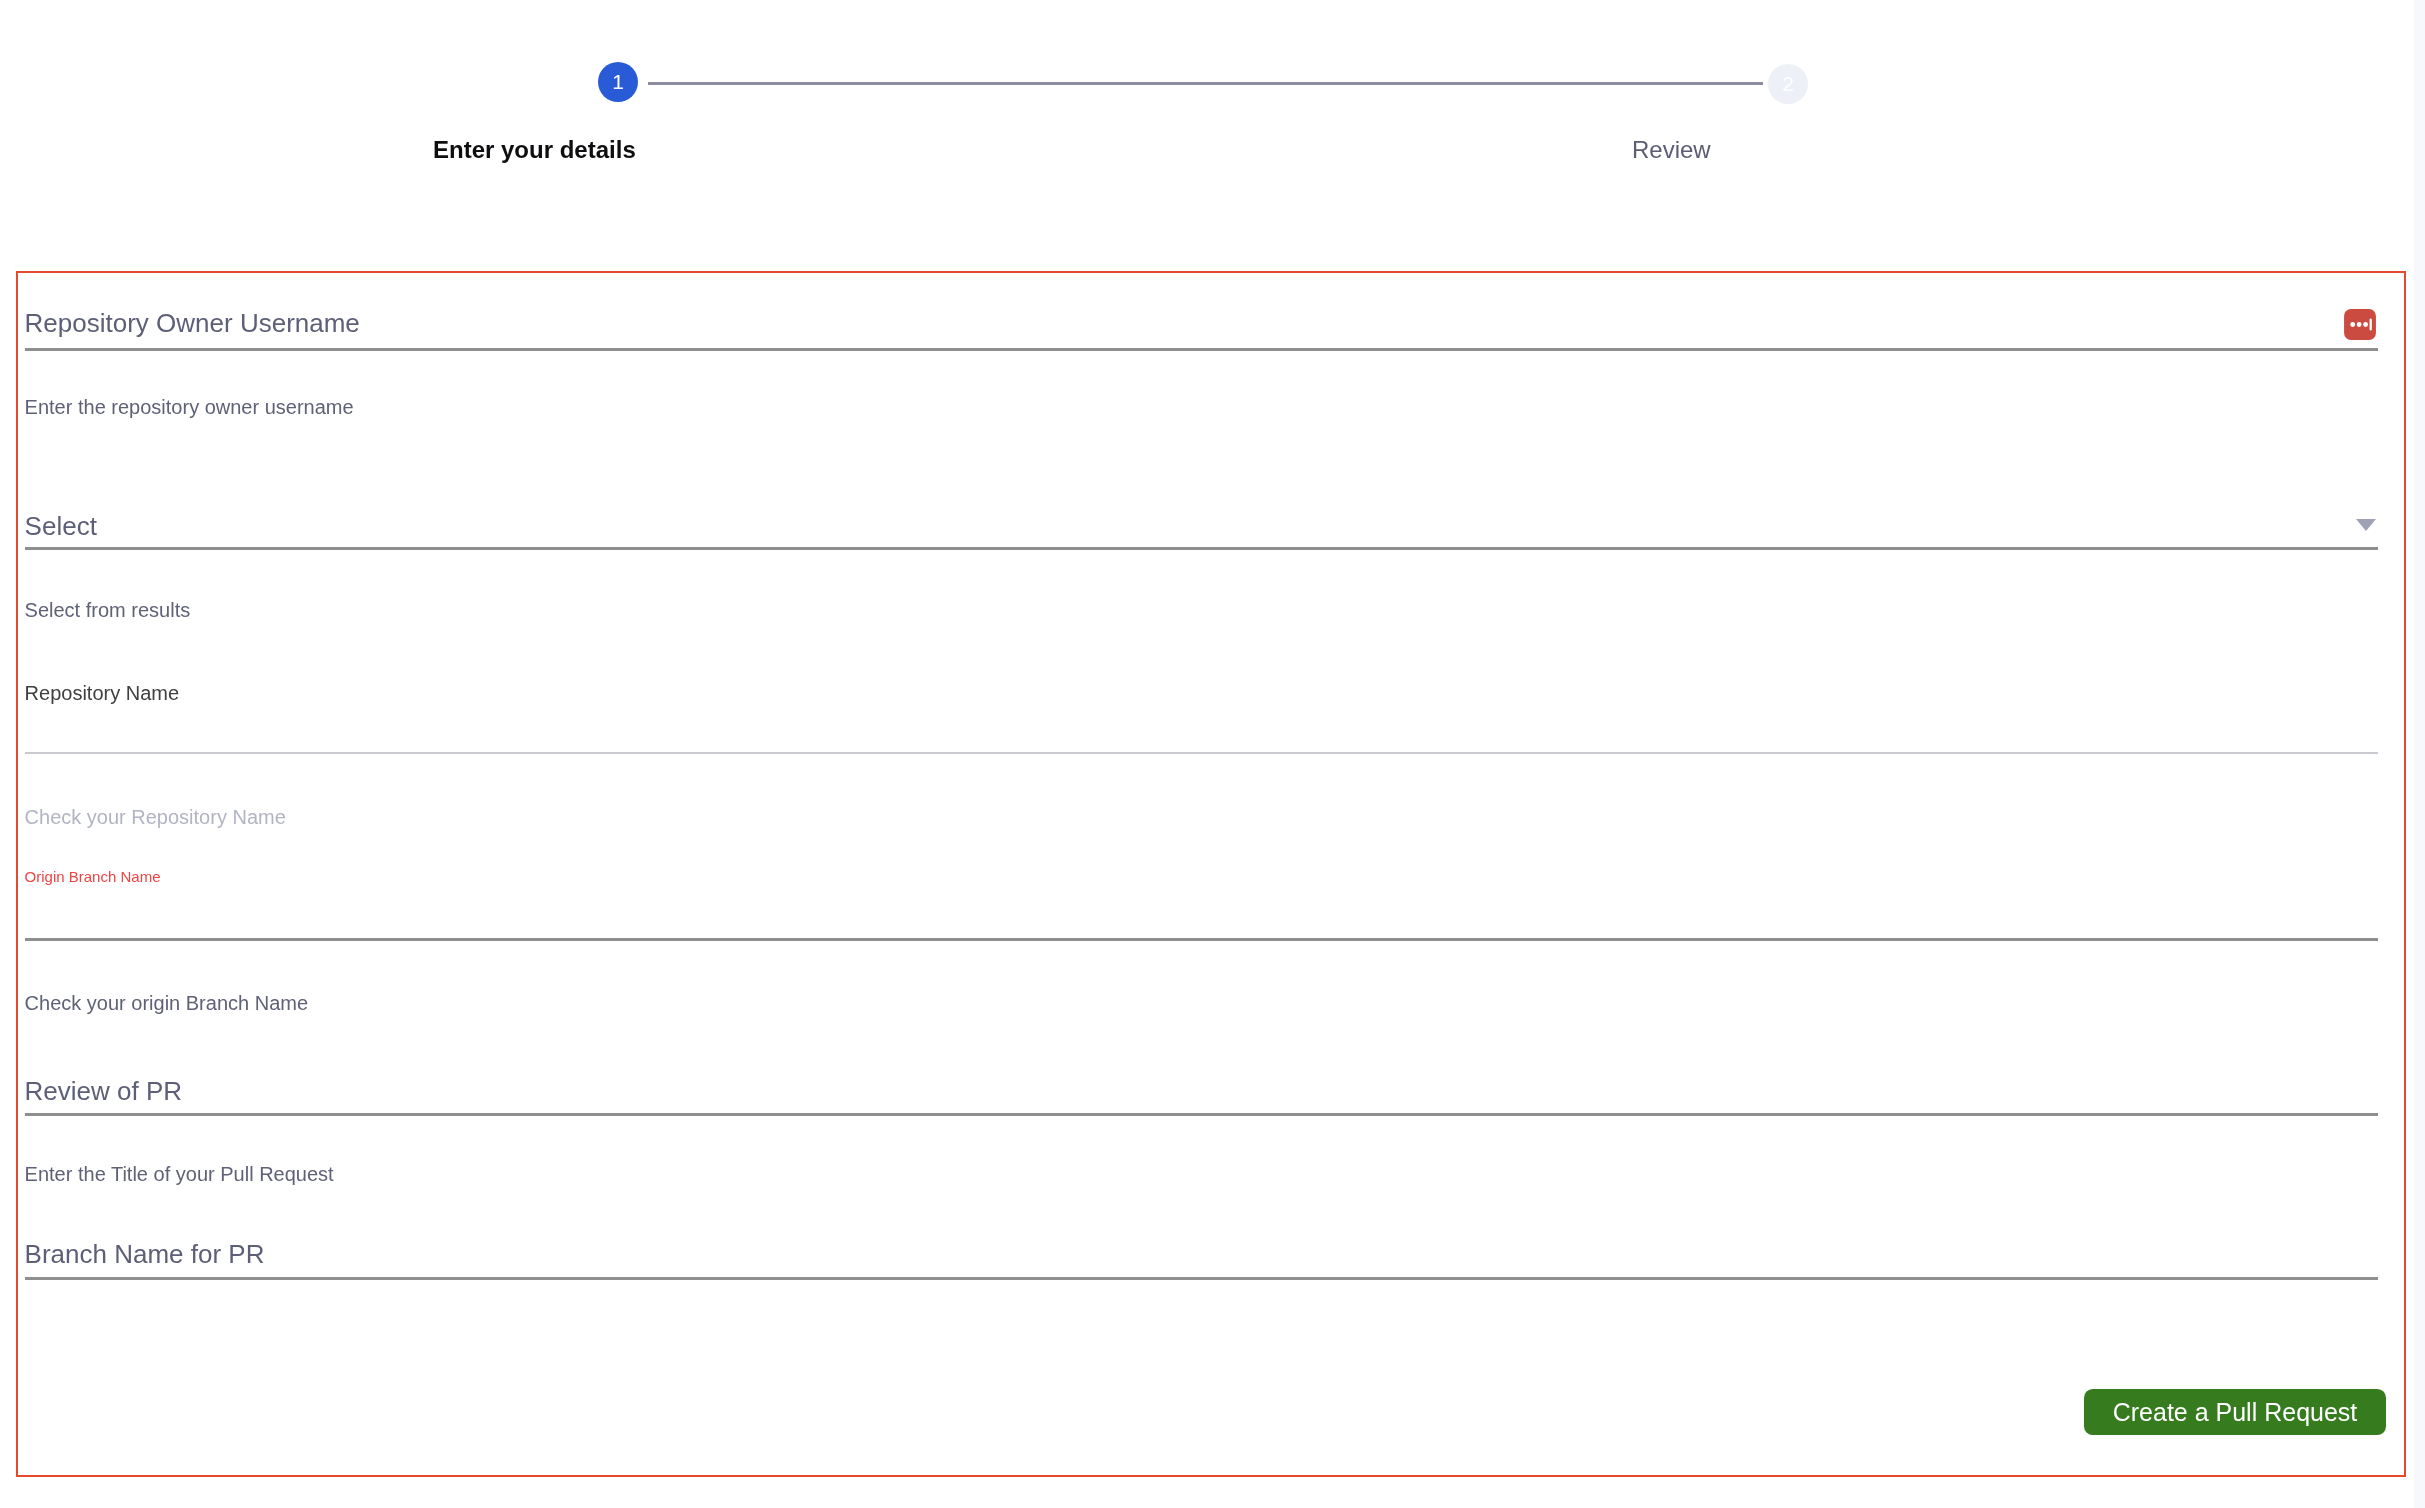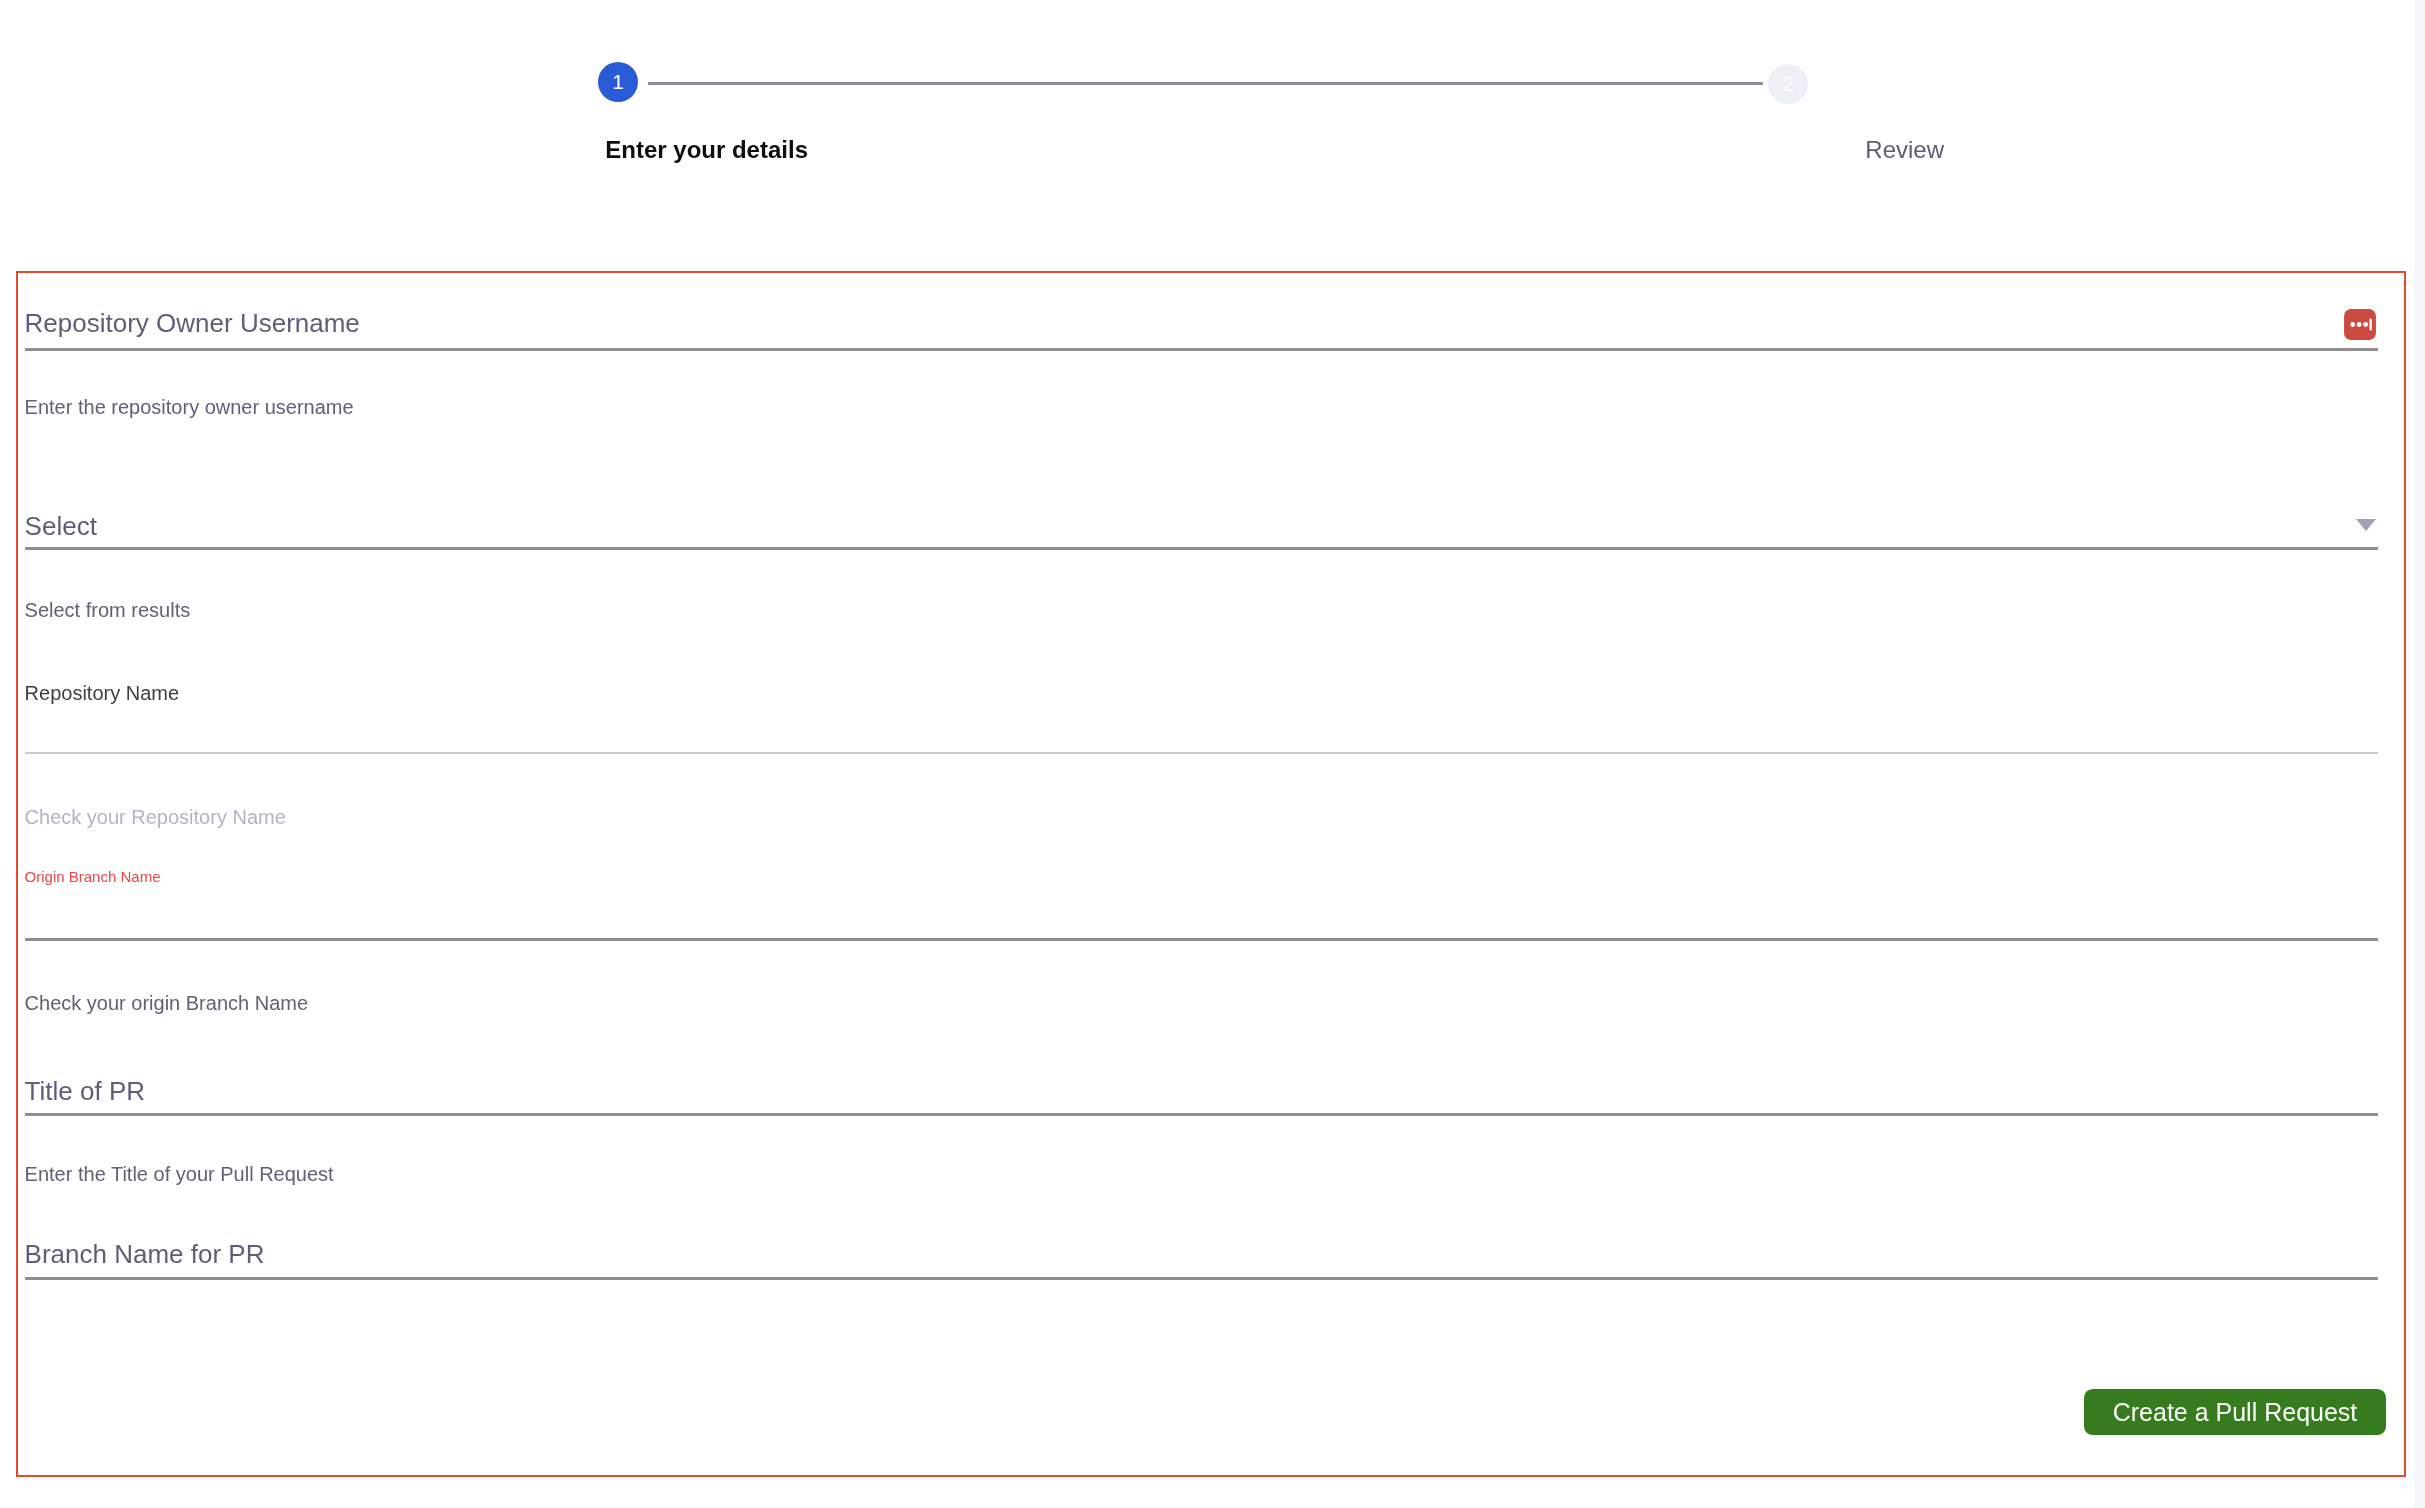--- a/index.html
+++ b/index.html
@@ -24,21 +24,21 @@
     position: absolute; width: 40px; height: 40px; border-radius: 50%;
     display: flex; align-items: center; justify-content: center;
     font-size: 21px; color: #ffffff;
   }
   .step-circle.c1 { left: 598px; top: 62px; background: #2a5bd7; }
   .step-circle.c2 { left: 1768px; top: 64px; background: #eef0f8; }
   .connector {
     position: absolute; left: 648px; top: 82px; width: 1115px; height: 2.6px;
     background: #8d8da1;
   }
-  .step-label { position: absolute; top: 136px; font-size: 24px; line-height: 1.2; text-align: right; white-space: nowrap; }
+  .step-label { position: absolute; top: 136px; font-size: 24px; line-height: 1.2; text-align: left; white-space: nowrap; }
   .step-label.l1 { left: 433px; width: 375px; font-weight: 600; color: #0e0e10; }
   .step-label.l2 { left: 1632px; width: 312px; font-weight: 400; color: #5a5d75; }
 
   
   .form {
     position: absolute; left: 15.6px; top: 271px;
     width: 2390px; height: 1206px;
     border: 2.6px solid #e64a2d; background: #ffffff;
     box-sizing: border-box;
   }
@@ -106,21 +106,21 @@
     <div class="helper" style="top:293px;">Select from results</div>
 
     <div class="lbl-sm" style="top:409px;">Repository Name</div>
     <div class="underline light" style="top:479px;"></div>
     <div class="helper muted" style="top:500px;">Check your Repository Name</div>
 
     <div class="lbl-sm dark" style="top:596px;">Origin Branch Name</div>
     <div class="underline" style="top:665px;"></div>
     <div class="helper" style="top:686px;">Check your origin Branch Name</div>
 
-    <div class="lbl-lg" style="top:804px;">Title of PR</div>
+    <div class="lbl-lg" style="top:804px;">Review of PR</div>
     <div class="underline" style="top:840px;"></div>
     <div class="helper" style="top:857px;">Enter the Title of your Pull Request</div>
 
     <div class="lbl-lg" style="top:967px;">Branch Name for PR</div>
     <div class="underline" style="top:1004px;"></div>
 
     <button class="submit">Create a Pull Request</button>
 
   </div>
 </div>

